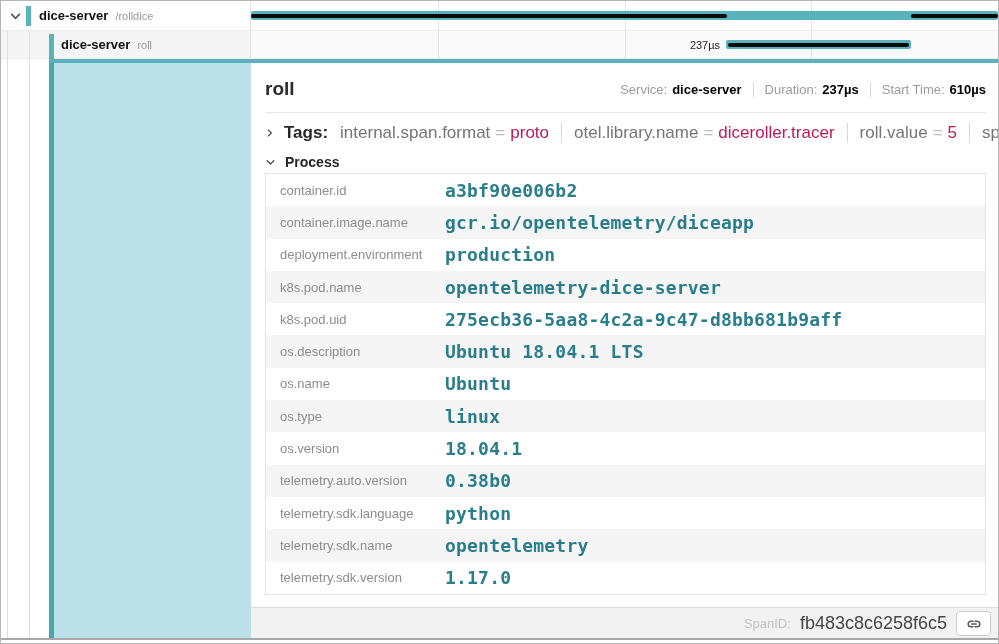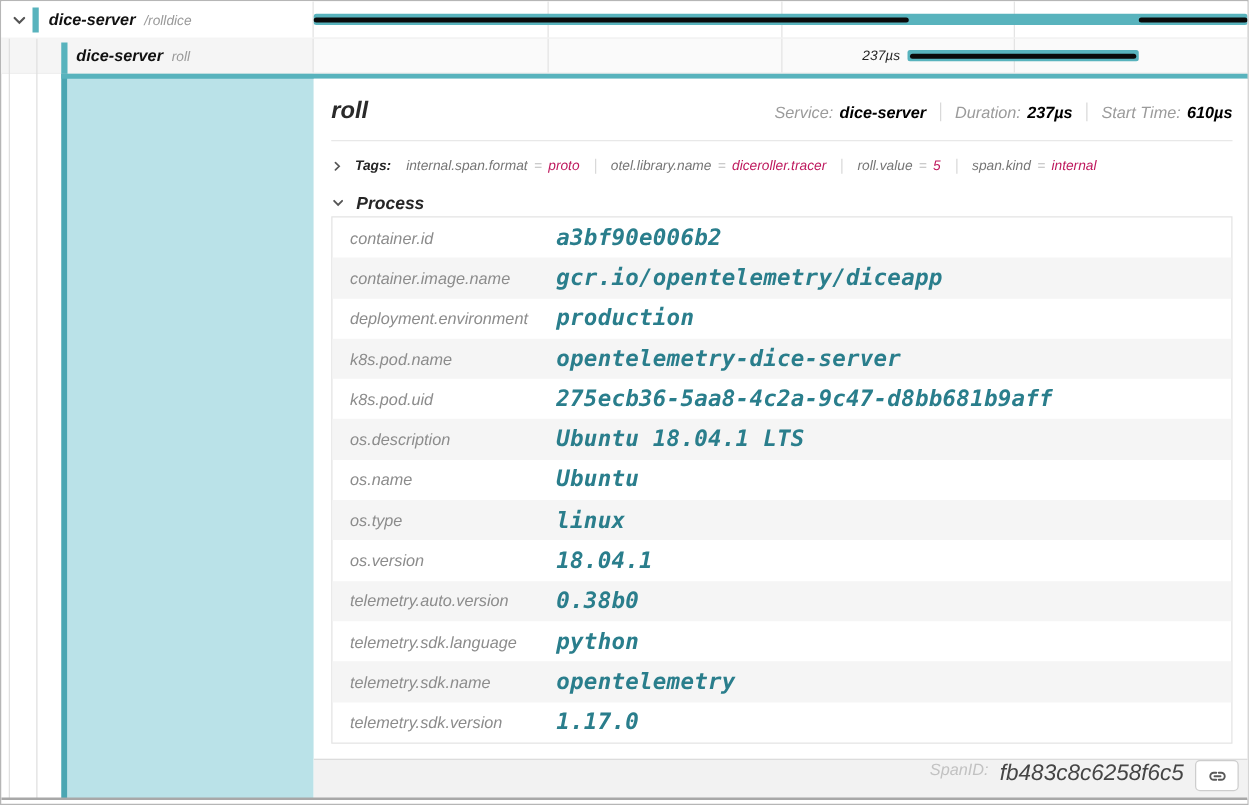--- a/index.html
+++ b/index.html
@@ -1,19 +1,19 @@
 <!DOCTYPE html>
 <html><head>
 <meta charset="utf-8">
 <style>
   html,body{margin:0;padding:0;background:#fff;}
   .app{
     position:relative;width:999px;height:644px;box-sizing:border-box;
     border:1px solid #b6b6b6;background:#fff;overflow:hidden;
-    font-family:"Liberation Sans",sans-serif;color:#222;font-style:italic;
+    font-family:"Liberation Sans",sans-serif;color:#222;
   }
   
   .trow{position:absolute;left:0;width:100%;display:flex;border-bottom:1px solid #ececec;box-sizing:border-box;}
   #row1{top:0;height:30px;background:#fff;}
   #row2{top:30px;height:28px;background:#fafafa;}
   .name-cell{width:250px;flex:none;position:relative;border-right:1px solid #e3e3e3;box-sizing:border-box;}
   #row1 .name-cell{background:#fff;}
   #row2 .name-cell{background:#f5f5f5;}
   .expander{position:absolute;left:8px;top:9px;}
   .svc-bar{position:absolute;background:var(--accent);}
@@ -39,34 +39,34 @@
   .accent-top{position:absolute;left:48px;top:58px;width:951px;height:4px;background:var(--accent);}
   
   .panel{position:absolute;left:250px;top:62px;width:749px;height:576px;background:#fff;}
   .p-head{margin:12px 14px 0;display:flex;justify-content:space-between;align-items:center;height:28px;}
   .p-title{font-size:19px;font-weight:600;color:#2a2a2a;}
   .meta{display:flex;align-items:center;font-size:13px;white-space:nowrap;}
   .meta-item{display:flex;align-items:center;gap:5px;}
   .meta-item + .meta-item{border-left:1px solid #d9d9d9;margin-left:11px;padding-left:11px;}
   .meta-label{color:#9b9b9b;} .meta-val{color:#000;font-weight:bold;}
   .p-div{height:1px;background:#e8e8e8;margin:9px 14px 0;}
-  .tags-row{margin:7px 14px 0;display:flex;align-items:center;height:26px;font-size:11px;}
+  .tags-row{margin:7px 14px 0;display:flex;align-items:center;height:26px;font-size:17px;}
   .sec-label{font-weight:bold;color:#262626;margin-left:9px;}
   .tag-item{display:flex;align-items:center;gap:5px;padding:0 12px;white-space:nowrap;}
   .tag-item + .tag-item{border-left:1px solid #d9d9d9;}
   .tag-item:first-of-type{margin-left:2px;}
   .tag-key{color:#757575;} .tag-eq{color:#bdbdbd;} .tag-val{color:#be185d;}
   .proc-row{margin:5px 14px 0;display:flex;align-items:center;height:22px;font-size:14px;}
   .kv-table{position:absolute;left:14px;top:110px;width:721px;border:1px solid #e4e4e4;background:#fff;box-sizing:border-box;}
   .kv-row{display:flex;align-items:center;height:32.3px;}
   .kv-row:nth-child(even){background:#f5f5f5;}
   .kv-key{width:165px;flex:none;padding-left:14px;font-size:13px;color:#8c8c8c;}
   .kv-val{font-family:"DejaVu Sans Mono",monospace;font-size:18px;font-weight:bold;color:var(--valteal);letter-spacing:0.2px;}
   .p-footer{position:absolute;left:0;top:544px;width:100%;height:32px;box-sizing:border-box;
-    background:#f2f2f2;border-top:1px solid #dcdcdc;display:flex;align-items:flex-start;
+    background:#f2f2f2;border-top:1px solid #dcdcdc;display:flex;align-items:center;
     justify-content:flex-end;gap:9px;padding-right:9px;}
   .spanid-label{font-size:13px;color:#c2c2c2;}
   .spanid-value{font-size:18px;color:#454545;}
   .link-btn{width:35px;height:25px;border:1px solid #cdcdcd;border-radius:4px;background:#fff;
     display:flex;align-items:center;justify-content:center;cursor:pointer;padding:0;}
   .bottom-edge{position:absolute;left:0;top:637px;width:100%;height:2px;background:#a8a8a8;}
   svg{display:block;}
 </style>
 </head>
 <body>

